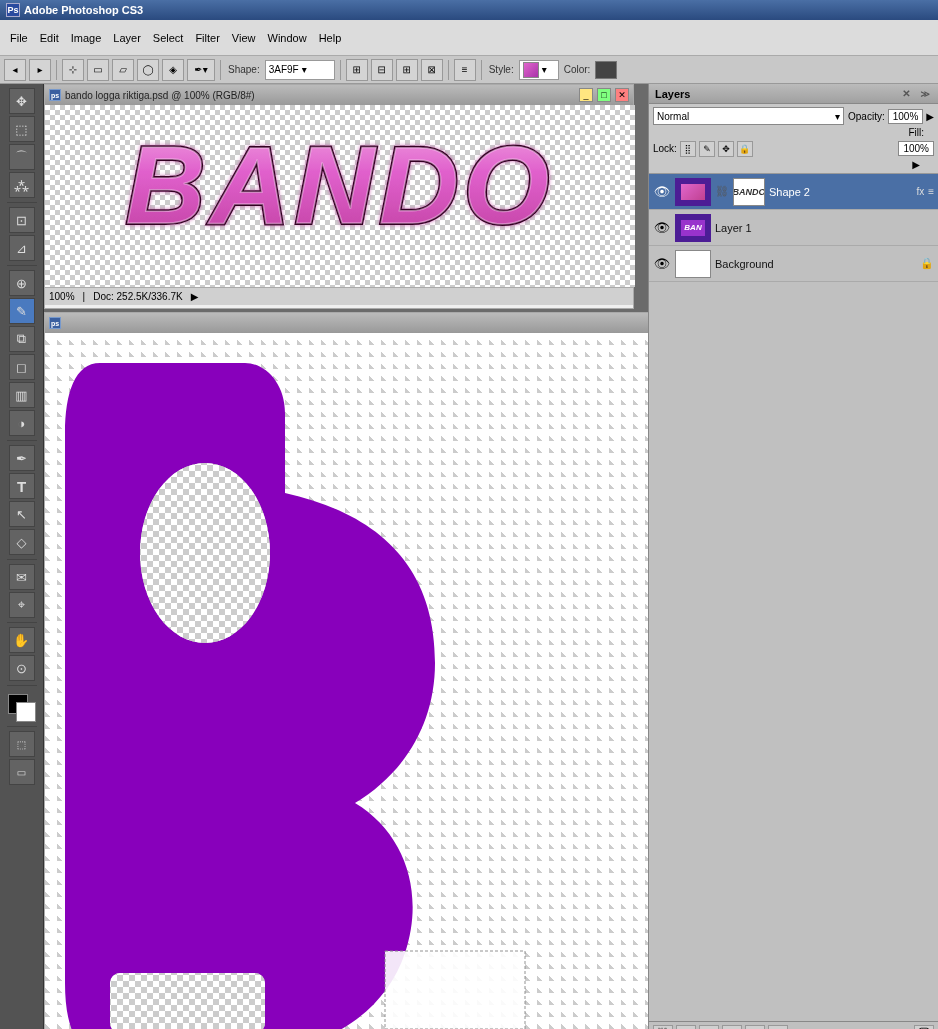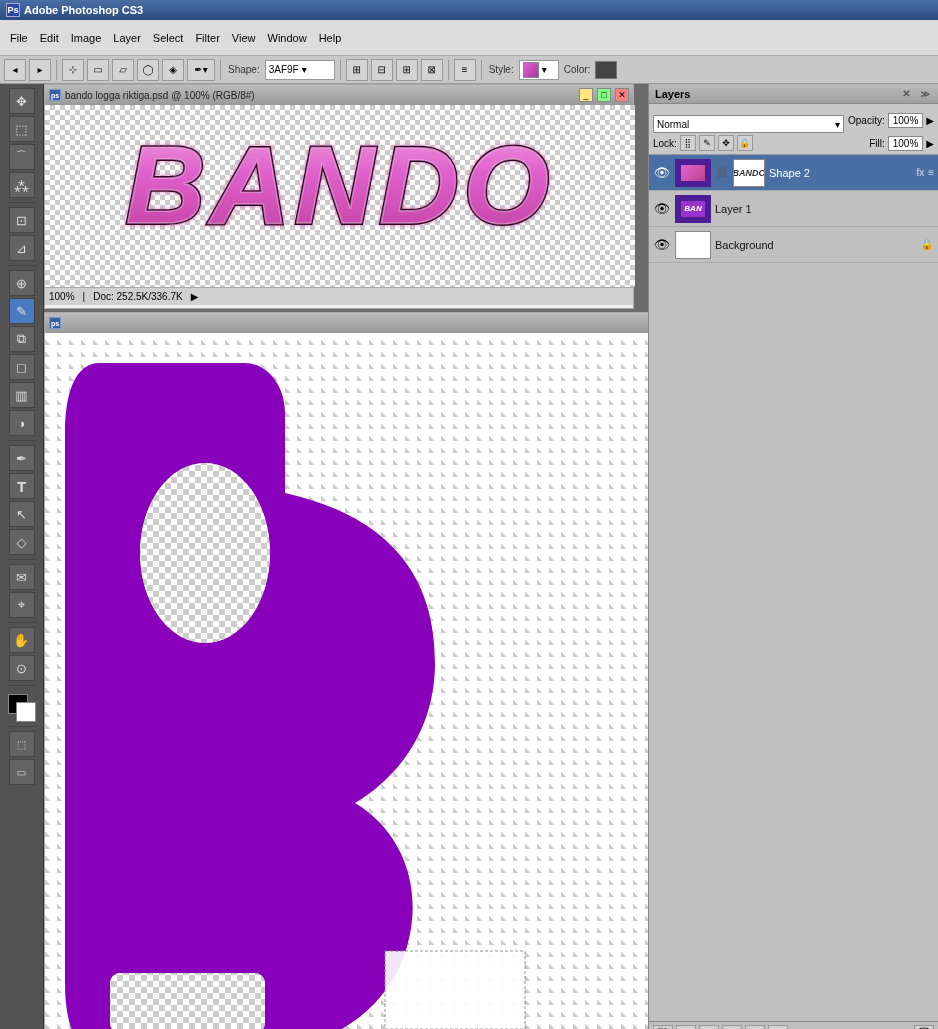--- a/index.html
+++ b/index.html
@@ -293,21 +293,20 @@
     .blend-mode-dropdown {
       flex: 1;
       height: 18px;
       background: white;
       border: 1px solid #888;
       font-size: 10px;
       padding: 0 3px;
       display: flex;
       align-items: center;
       justify-content: space-between;
-      margin-top: 8px;
     }
     .opacity-row {
       display: flex;
       align-items: center;
       gap: 3px;
       font-size: 10px;
     }
     .opacity-value {
       background: white;
       border: 1px solid #888;
@@ -333,20 +332,21 @@
       align-items: center;
       justify-content: center;
       font-size: 9px;
       cursor: pointer;
     }
     .fill-row {
       margin-left: auto;
       display: flex;
       align-items: center;
       gap: 3px;
+      flex-direction: column;
     }
 
     
     .layers-list {
       flex: 1;
       background: #c0c0c0;
       overflow-y: auto;
     }
     .layer-item {
       height: 36px;

